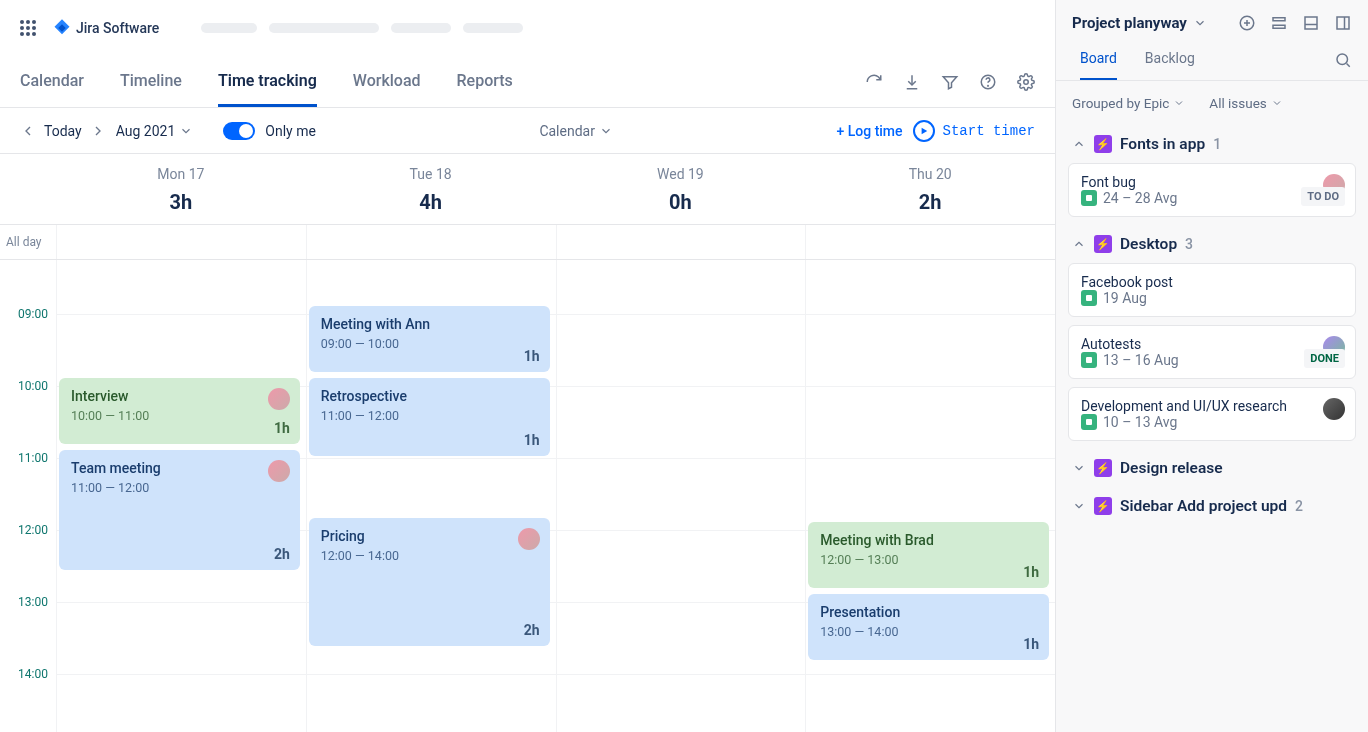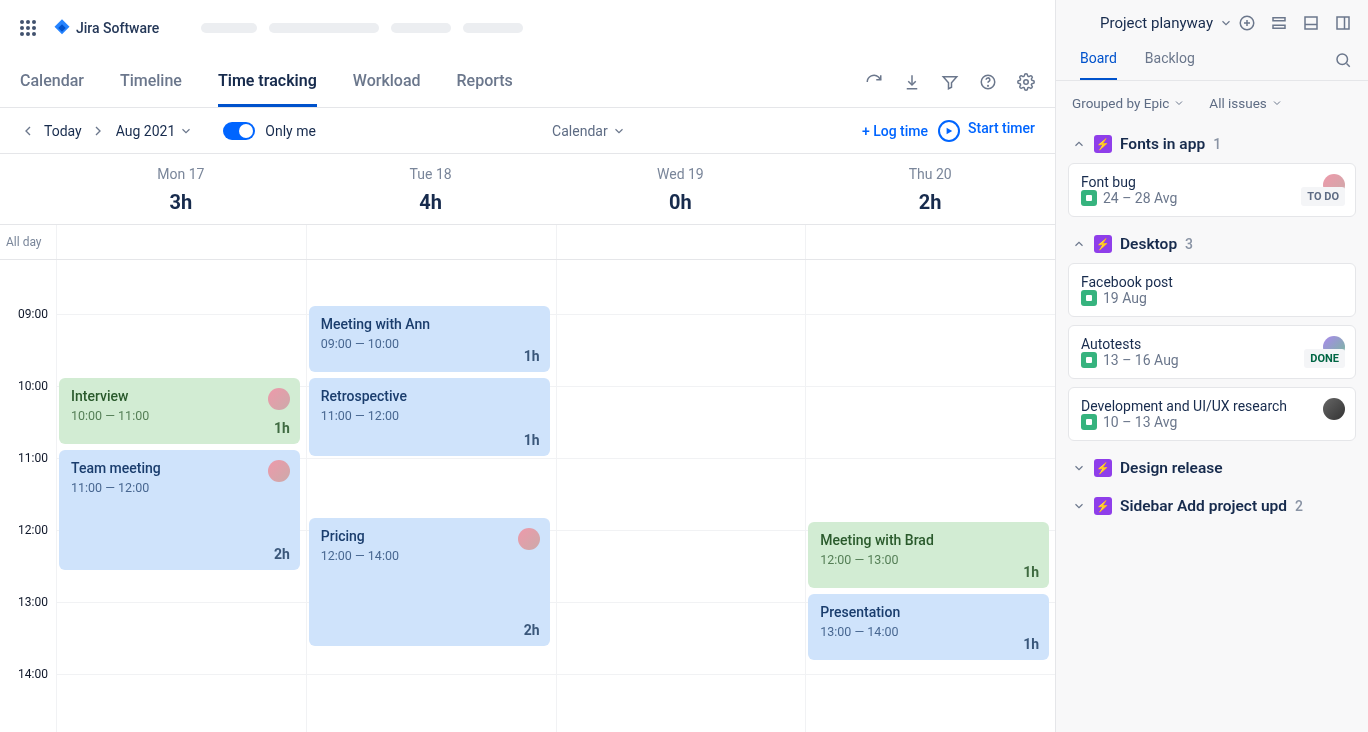--- a/index.html
+++ b/index.html
@@ -28,53 +28,53 @@
   .filter-bar { display: flex; align-items: center; padding: 0 20px; height: 46px; border-bottom: 1px solid #e5e6e9; gap: 10px; }
   .nav-group { display: flex; align-items: center; gap: 8px; }
   .nav-group svg { color: #6b778c; cursor: pointer; }
   .today-btn { color: #172b4d; font-size: 14px; cursor: pointer; }
   .period { color: #172b4d; display: flex; align-items: center; gap: 4px; cursor: pointer; }
   .toggle-wrap { display: flex; align-items: center; gap: 10px; margin-left: 20px; }
   .toggle { width: 32px; height: 18px; background: #0065ff; border-radius: 10px; position: relative; cursor: pointer; }
   .toggle::after { content:""; position:absolute; right:2px; top:2px; width:14px; height:14px; background:#fff; border-radius:50%; }
   .center-select { margin: 0 auto; display: flex; align-items: center; gap: 4px; cursor: pointer; color: #5e6c84; }
   .link-blue { color: #0065ff; cursor: pointer; font-weight: 500; }
-  .start-timer { display: flex; align-items: flex-start; gap: 8px; color: #0065ff; cursor: pointer; font-weight: 500; }
+  .start-timer { display: flex; align-items: center; gap: 8px; color: #0065ff; cursor: pointer; font-weight: 500; font-family: Liberation Mono, monospace; }
   .play-circle { width: 22px; height: 22px; border: 2px solid #0065ff; border-radius: 50%; display:flex; align-items:center; justify-content:center; }
 
   
   .cal { flex:1; display:flex; flex-direction:column; }
   .cal-head { display:grid; grid-template-columns: 56px repeat(4, 1fr); padding-top: 12px; }
   .dayhead { text-align:center; padding-bottom: 10px; }
   .dayhead .dl { color:#7a869a; font-size: 14px; }
   .dayhead .hrs { font-size: 20px; font-weight: 700; margin-top: 8px; color:#172b4d; }
   .allday-row { display:grid; grid-template-columns: 56px repeat(4, 1fr); border-top:1px solid #e5e6e9; border-bottom:1px solid #e5e6e9; }
   .allday-label { font-size:12px; color:#7a869a; padding: 10px 6px; }
   .allday-cell { border-left:1px solid #f1f2f4; min-height:30px; }
   
   .cal-body { flex:1; overflow:hidden; position:relative; }
   .time-col { position:absolute; left:0; top:0; width:56px; height:100%; }
-  .time-label { position:absolute; right:8px; transform:translateY(-50%); font-size:12px; color:#0f172a; }
+  .time-label { position:absolute; right:8px; transform:translateY(-50%); font-size:12px; color:#0f766e; }
   .grid { position:absolute; left:56px; right:0; top:0; height:100%; display:grid; grid-template-columns: repeat(4,1fr); }
   .grid-col { border-left:1px solid #f1f2f4; position:relative; }
   .hour-line { position:absolute; left:56px; right:0; border-top:1px solid #f1f2f4; }
 
   .event { position:absolute; border-radius:6px; padding: 10px 12px; font-size:14px; overflow:hidden; cursor:pointer; }
   .event.blue { background:#cfe3fb; color:#1a3d6d; }
   .event.green { background:#d2ecd3; color:#2a5a2c; }
   .event .title { font-weight:500; }
   .event .time { font-size:12.5px; opacity:0.75; margin-top:4px; }
   .event .dur { position:absolute; right:10px; bottom:8px; font-weight:700; color:#3a577a; }
   .event.green .dur { color:#3e6a40; }
   .avatar { position:absolute; right:10px; top:10px; width:22px; height:22px; border-radius:50%; background:linear-gradient(135deg,#f7b,#c96); }
   .avatar.a3 { background:linear-gradient(135deg,#e9a,#caa); }
 
   
   .side-head { display:flex; align-items:center; justify-content:space-between; padding: 14px 16px 8px; }
-  .proj { display:flex; align-items:center; gap:6px; font-weight:400; font-size:15px; cursor:pointer;margin-left:28px; }
+  .proj { display:flex; align-items:center; gap:6px; font-weight:700; font-size:15px; cursor:pointer; }
   .side-icons { display:flex; gap:14px; color:#6b778c; }
   .side-icons > * { cursor:pointer; }
   .side-tabs { display:flex; gap:20px; padding: 0 16px; border-bottom:1px solid #e5e6e9; align-items:center; }
   .side-tab { font-size:14px; color:#6b778c; padding:10px 0 12px; cursor:pointer; border-bottom:2px solid transparent;margin-left:8px; }
   .side-tab.active { color:#0052cc; border-bottom-color:#0052cc; }
   .side-search { margin-left:auto; color:#6b778c; cursor:pointer; }
   .side-filters { display:flex; gap:24px; padding: 14px 16px; font-size:13.5px; color:#5e6c84; }
   .side-filters > div { display:flex; align-items:center; gap:4px; cursor:pointer; }
 
   .epics { padding: 0 12px 16px; overflow:auto; }

